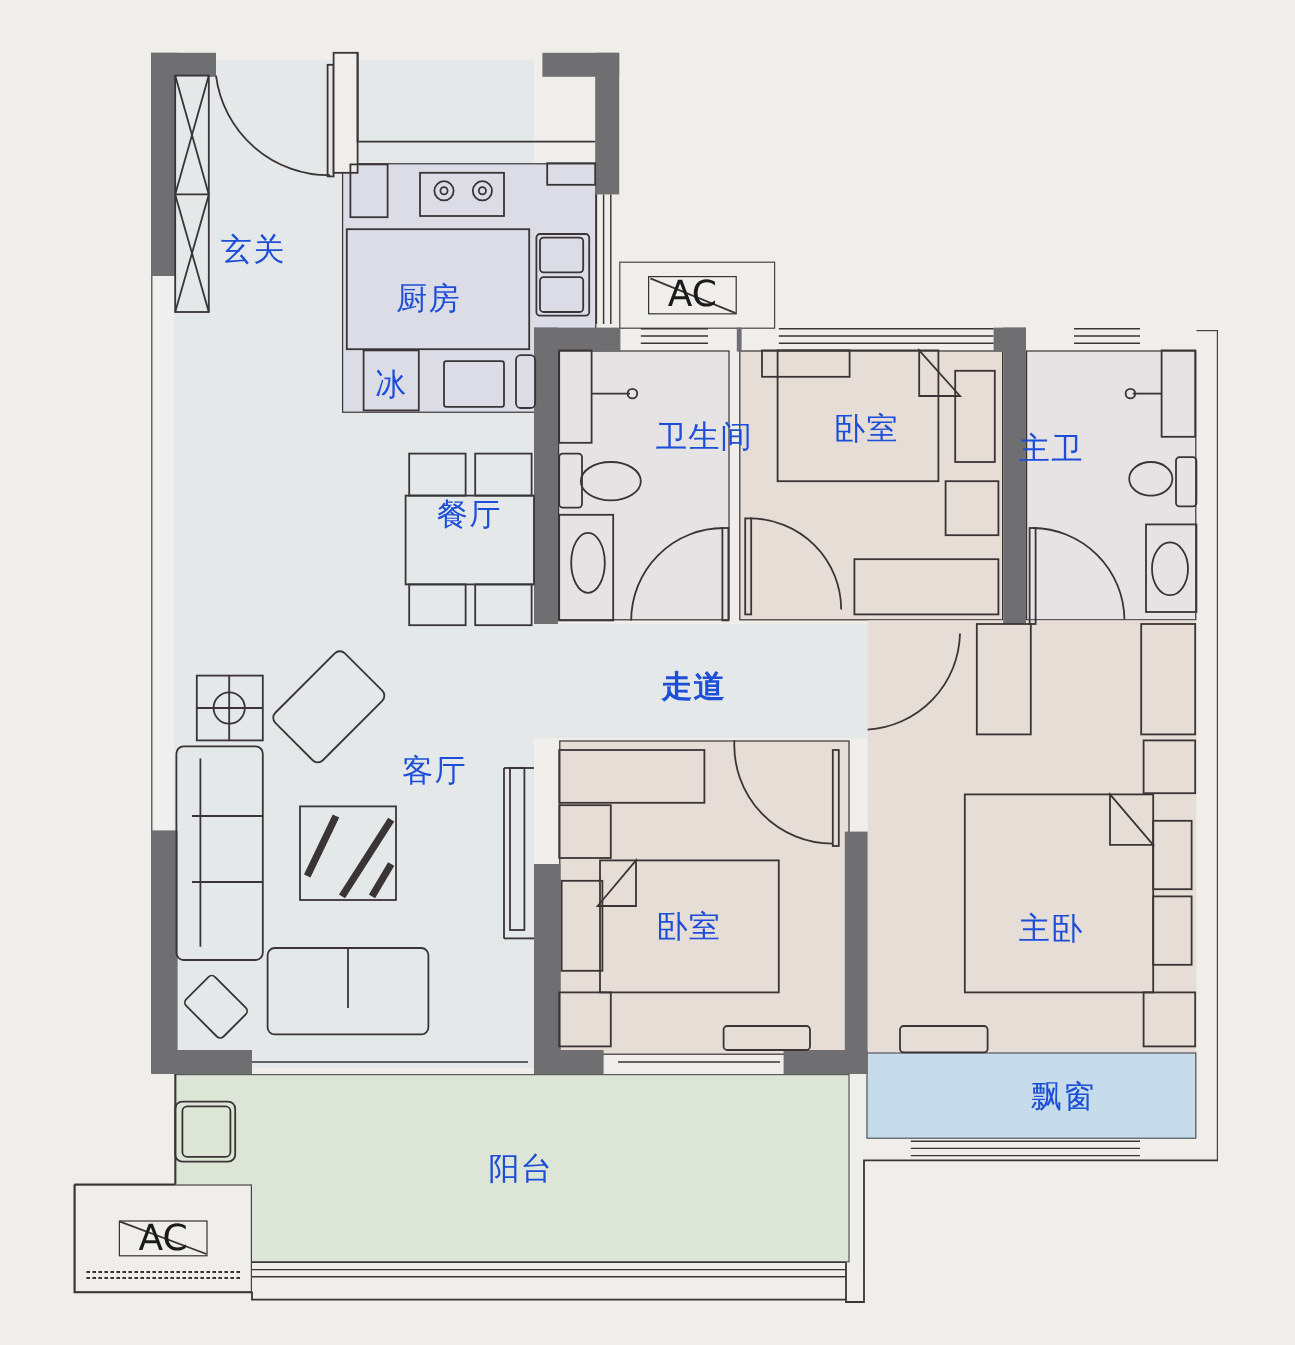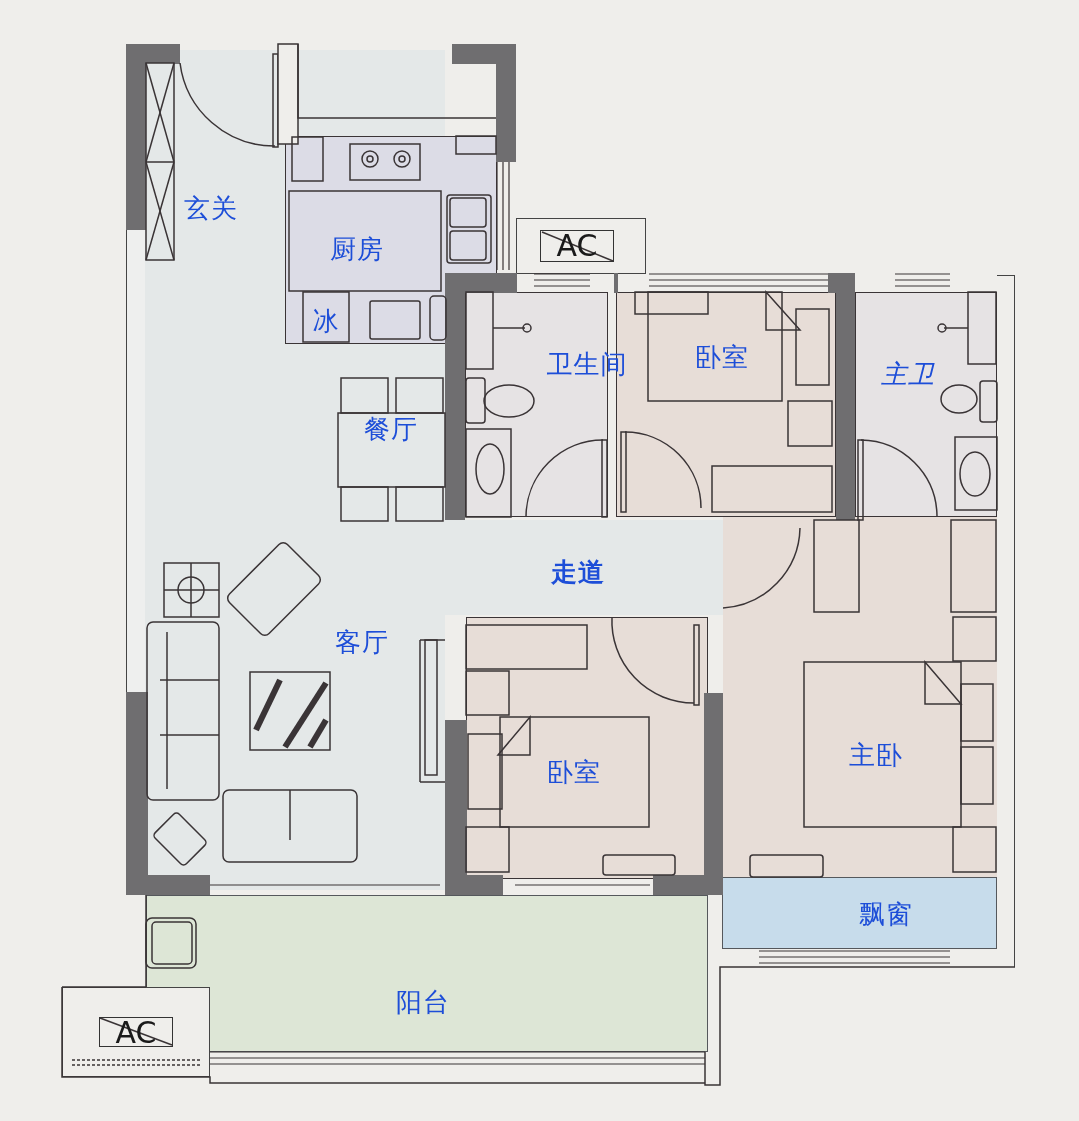--- a/index.html
+++ b/index.html
@@ -212,21 +212,21 @@
     </div>
   <div class="ac" style="left:99px;top:1017px;width:74px;height:30px;">
       <span>AC</span>
     </div>
 
   <div class="lbl" style="left:211px;top:208px;">玄关</div>
   <div class="lbl" style="left:357px;top:249px;text-align:center;">厨房</div>
   <div class="lbl" style="left:326px;top:321px;">冰</div>
   <div class="lbl" style="left:555px;top:364px;margin-left:32px;">卫生间</div>
   <div class="lbl" style="left:722px;top:357px;">卧室</div>
-  <div class="lbl" style="left:908px;top:374px;font-style:italic;">主卫</div>
+  <div class="lbl" style="left:876px;top:374px;">主卫</div>
   <div class="lbl" style="left:391px;top:429px;">餐厅</div>
   <div class="lbl" style="left:578px;top:572px;font-weight:bold;">走道</div>
   <div class="lbl" style="left:362px;top:642px;">客厅</div>
   <div class="lbl" style="left:574px;top:772px;">卧室</div>
-  <div class="lbl" style="left:876px;top:755px;">主卧</div>
+  <div class="lbl" style="left:876px;top:774px;">主卧</div>
   <div class="lbl" style="left:886px;top:914px;">飘窗</div>
-  <div class="lbl" style="left:423px;top:974px;margin-top:28px;">阳台</div>
+  <div class="lbl" style="left:434px;top:974px;">阳台</div>
 </div>
 
 </body></html>

